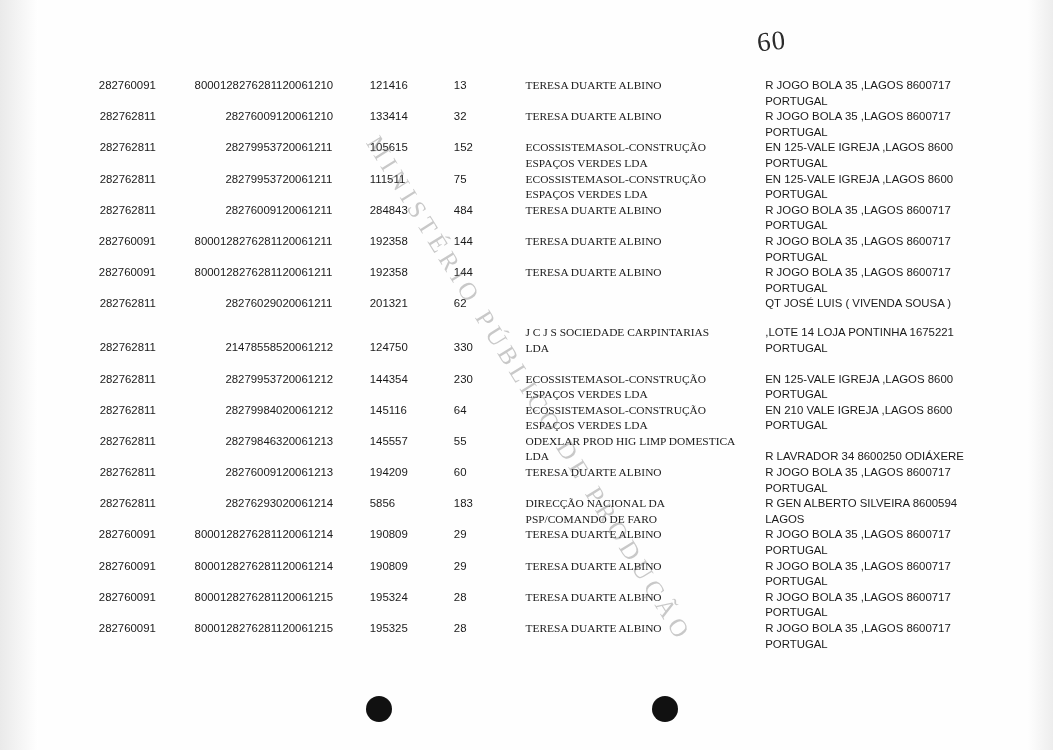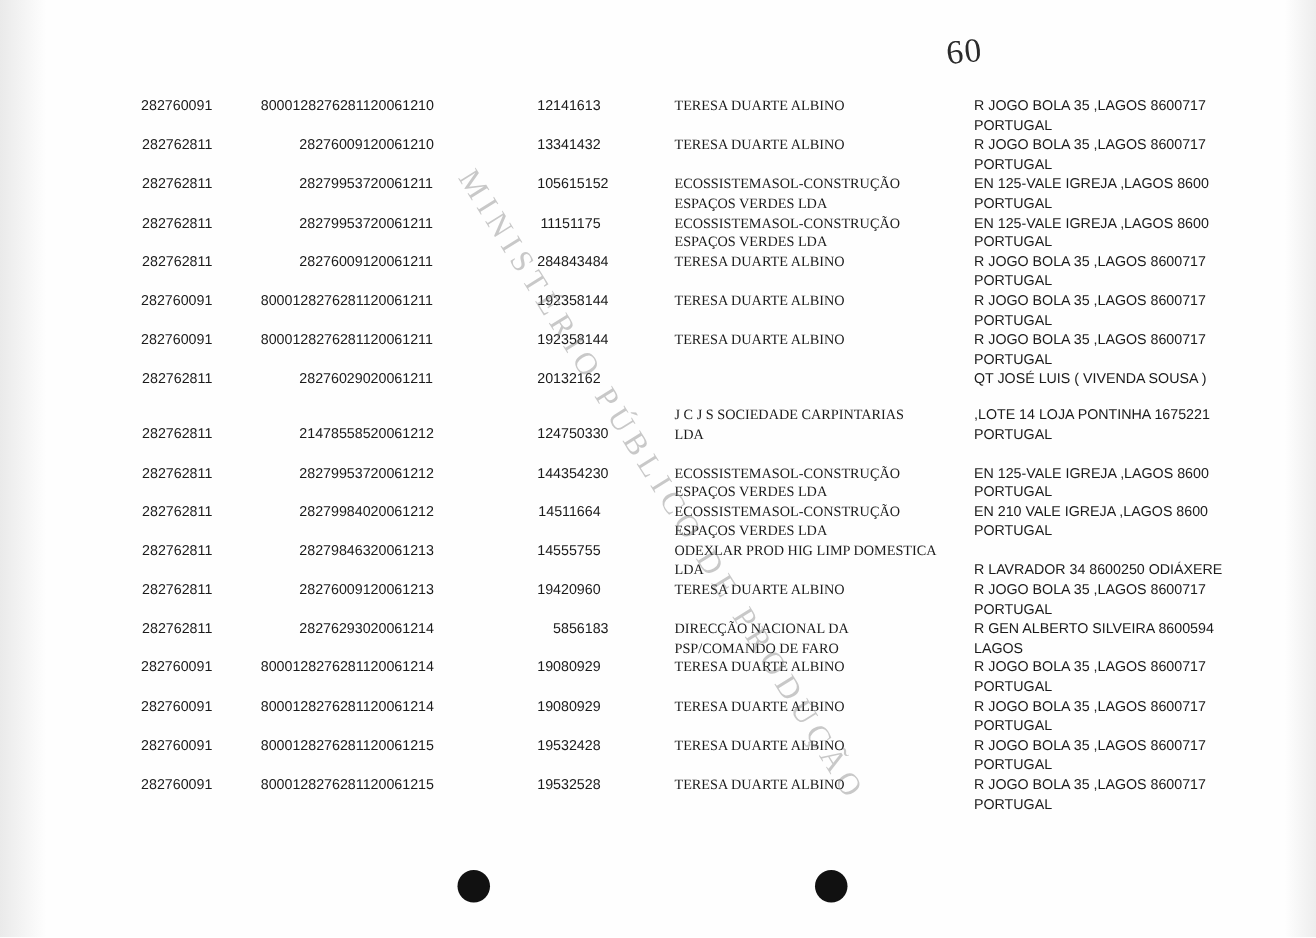--- a/index.html
+++ b/index.html
@@ -65,39 +65,39 @@
     font-family: "Liberation Serif", serif;
     font-size: 25px;
     letter-spacing: 5px;
     color: rgba(120,120,120,0.40);
     transform: rotate(58deg);
     transform-origin: 50% 50%;
     white-space: nowrap;
   }
   table.ledger {
     position: absolute;
-    left: 72px;
+    left: 58px;
     top: 78px;
     width: 950px;
     border-collapse: collapse;
     font-size: 11.4px;
     color: #1a1a1a;
     z-index: 2;
   }
   table.ledger td {
     padding: 0;
     vertical-align: top;
     line-height: 15.6px;
     white-space: nowrap;
   }
   tr.row { height: 31px; }
   td.c-acct1 { width: 112px; text-align: right; padding-right: 0; }
   td.c-acct2 { width: 140px; text-align: right; padding-right: 0; }
   td.c-date  { width: 100px; text-align: left; padding-left: 33px; }
-  td.c-doc   { width: 100px; text-align: right; padding-right: 14px; margin-top: 21px; }
+  td.c-doc   { width: 100px; text-align: left; padding-right: 14px; margin-top: 21px; }
   td.c-amt   { width: 90px;  text-align: left; padding-right: 8px; }
   td.c-name  { width: 250px; text-align: left; padding-left: 4px; white-space: normal; font-family: Liberation Serif, serif; }
   td.c-addr  { width: 258px; text-align: left; padding-left: 0; white-space: normal; }
   .line2 { display: block; }
   .nameblock, .addrblock { display: block; }
   .punch {
     position: absolute;
     width: 26px;
     height: 26px;
     border-radius: 50%;

